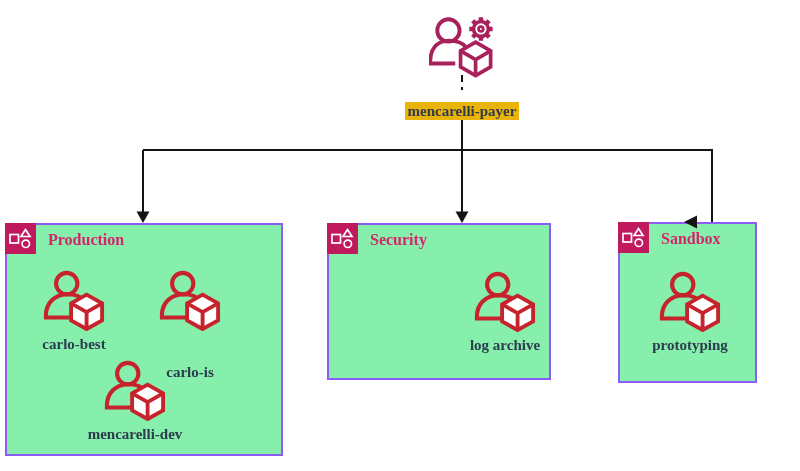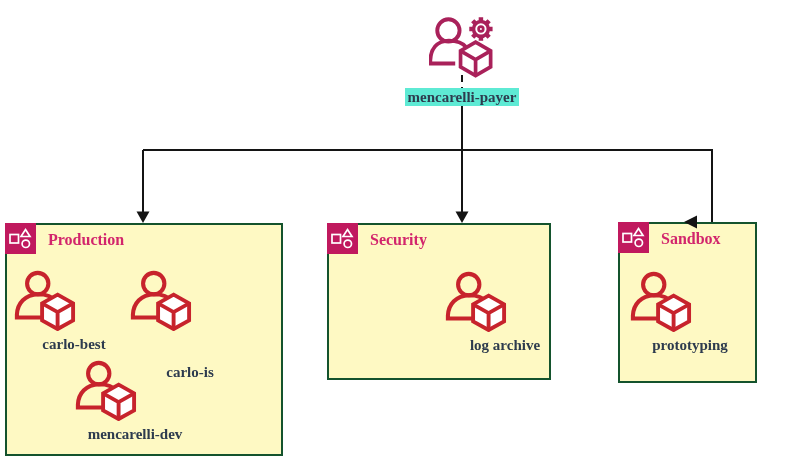--- a/index.html
+++ b/index.html
@@ -2,44 +2,44 @@
 <html><head>
 <meta charset="utf-8">
 <style>
   html,body { margin:0; padding:0; background:#ffffff; }
   .canvas {
     position:relative; width:800px; height:471px; background:#ffffff;
     font-family:"Liberation Serif","DejaVu Serif",serif; overflow:hidden;
   }
   .connectors { position:absolute; inset:0; width:800px; height:471px; z-index:3; pointer-events:none; }
   .ou-box {
-    position:absolute; background:#fef9c3; border:2px solid #14532d;
+    position:absolute; background:#86efac; border:2px solid #8b5cf6;
     box-sizing:border-box; z-index:1;
   }
   .ou-box-production { left:5px; top:223px; width:278px; height:233px; }
   .ou-box-security   { left:327px; top:223px; width:224px; height:157px; }
   .ou-box-sandbox    { left:618px; top:222px; width:139px; height:161px; }
   .ou-icon { position:absolute; top:-2px; left:-2px; width:31px; height:31px; color:#C0195E; }
   .ou-title {
     position:absolute; left:41px; top:5px; font-size:16px; line-height:20px;
     color:#D2256C; font-weight:600; white-space:nowrap;
   }
   .account {
     position:absolute; width:120px; display:flex; flex-direction:column;
-    z-index:2;
+    align-items:center; z-index:2;
   }
   .account .acct-label, .mgmt-label {
     font-size:15px; line-height:18px; color:#2D3B4E; font-weight:600;
     white-space:nowrap; text-align:center;
   }
   .mgmt {
     position:absolute; left:392px; top:12px; width:140px; z-index:4;
     display:flex; flex-direction:column; align-items:center;
   }
-  .mgmt-label { margin-top:10px; background:#5eead4; padding:0 3px; }
+  .mgmt-label { margin-top:24px; background:#eab308; padding:0 3px; }
   .acct-label { margin-top:4px; }
   svg { display:block; }
 </style>
 </head>
 <body>
 
 <div class="canvas">
 
   <svg class="connectors" viewBox="0 0 800 471" stroke="#141414" stroke-width="2" fill="none">
     <line x1="462" y1="75" x2="462" y2="90" stroke-dasharray="7 5"></line>

